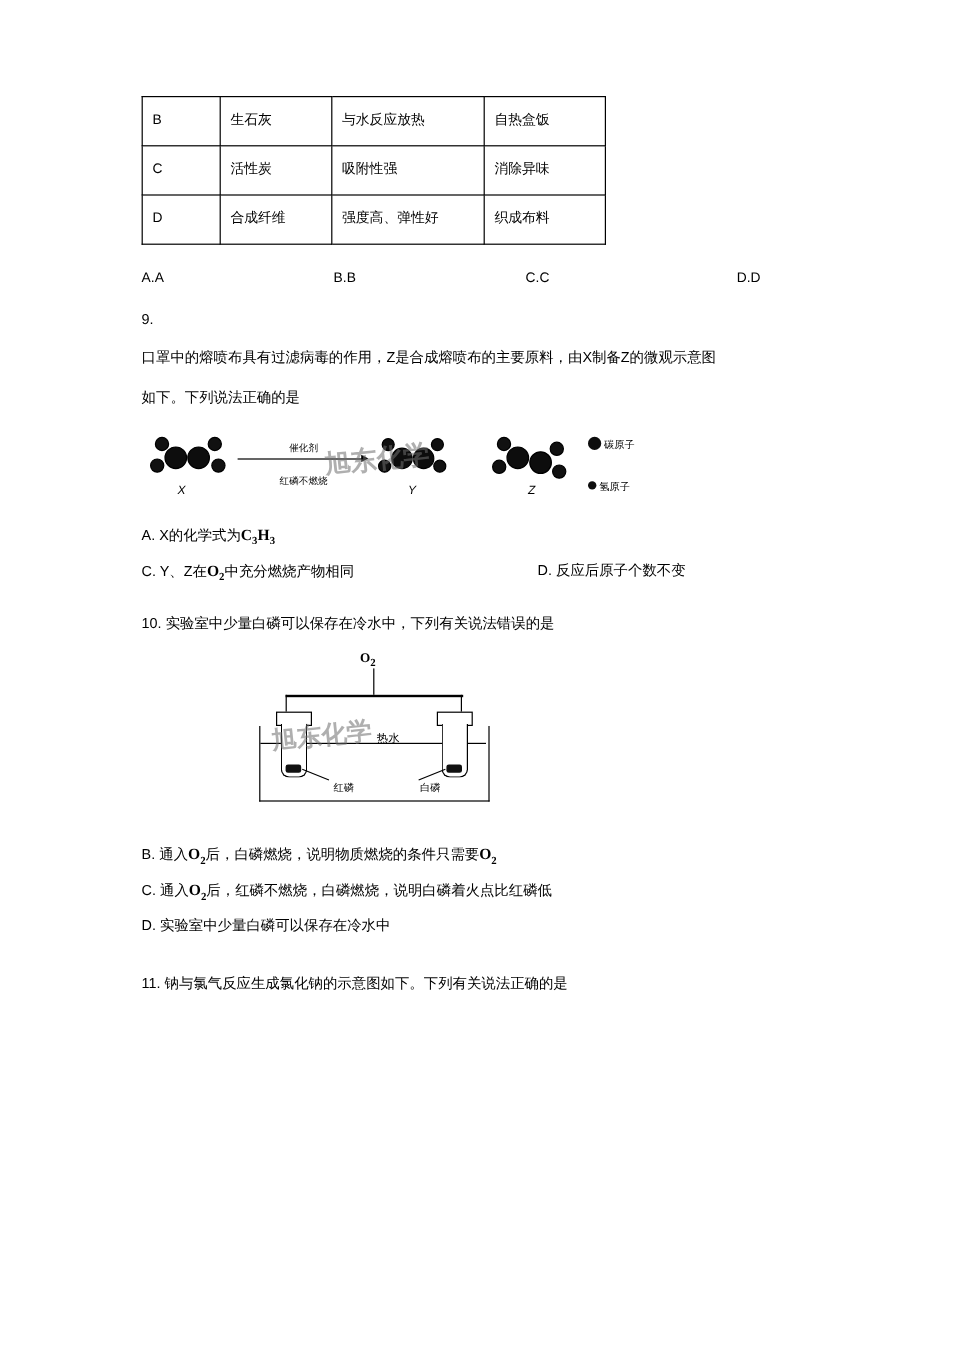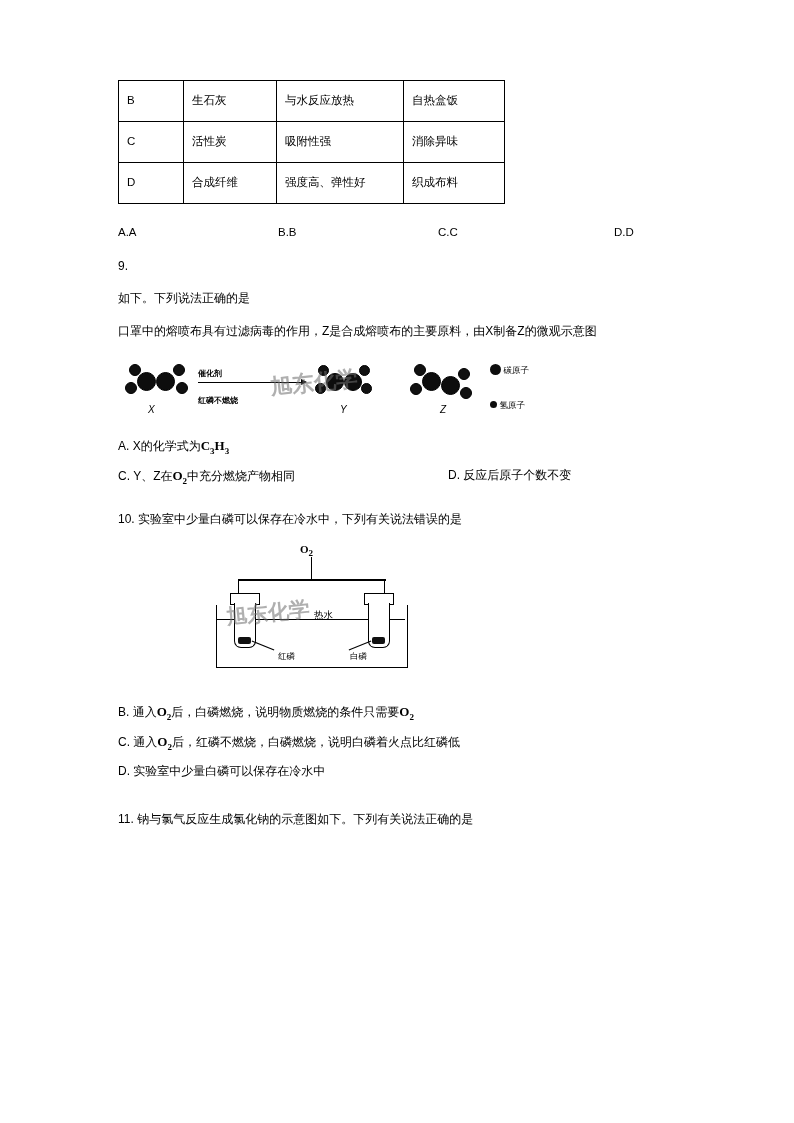--- a/index.html
+++ b/index.html
@@ -102,22 +102,21 @@
   }
   .atom.small { background: #111; }
   .lbl {
     position: absolute;
     font-size: 10px;
     font-style: italic;
   }
   .arrow-wrap {
     position: absolute;
     font-size: 9px;
-    text-align: left;
-    font-weight: bold;
+    text-align: center;
   }
   .arrow-line {
     position: absolute;
     height: 1px;
     background: #000;
   }
   .arrow-head {
     position: absolute;
     width: 0; height: 0;
     border-top: 3px solid transparent;
@@ -204,22 +203,22 @@
     </table>
 
   <div class="opt-row">
     <div class="opt">A.A</div>
     <div class="opt">B.B</div>
     <div class="opt">C.C</div>
     <div class="opt">D.D</div>
   </div>
 
   <div class="q">9.</div>
+  <div class="q-body">口罩中的熔喷布具有过滤病毒的作用，Z是合成熔喷布的主要原料，由X制备Z的微观示意图</div>
   <div class="q-body">如下。下列说法正确的是</div>
-  <div class="q-body">口罩中的熔喷布具有过滤病毒的作用，Z是合成熔喷布的主要原料，由X制备Z的微观示意图</div>
 
   <div class="fig9">
 
     <div class="mol" style="left:5px; top:8px; width:70px; height:40px;">
       <div class="atom" style="left:14px; top:10px; width:17px; height:17px;"></div>
       <div class="atom" style="left:33px; top:10px; width:17px; height:17px;"></div>
       <div class="atom small" style="left:6px; top:2px; width:10px; height:10px;"></div>
       <div class="atom small" style="left:2px; top:20px; width:10px; height:10px;"></div>
       <div class="atom small" style="left:50px; top:2px; width:10px; height:10px;"></div>
       <div class="atom small" style="left:53px; top:20px; width:10px; height:10px;"></div>

